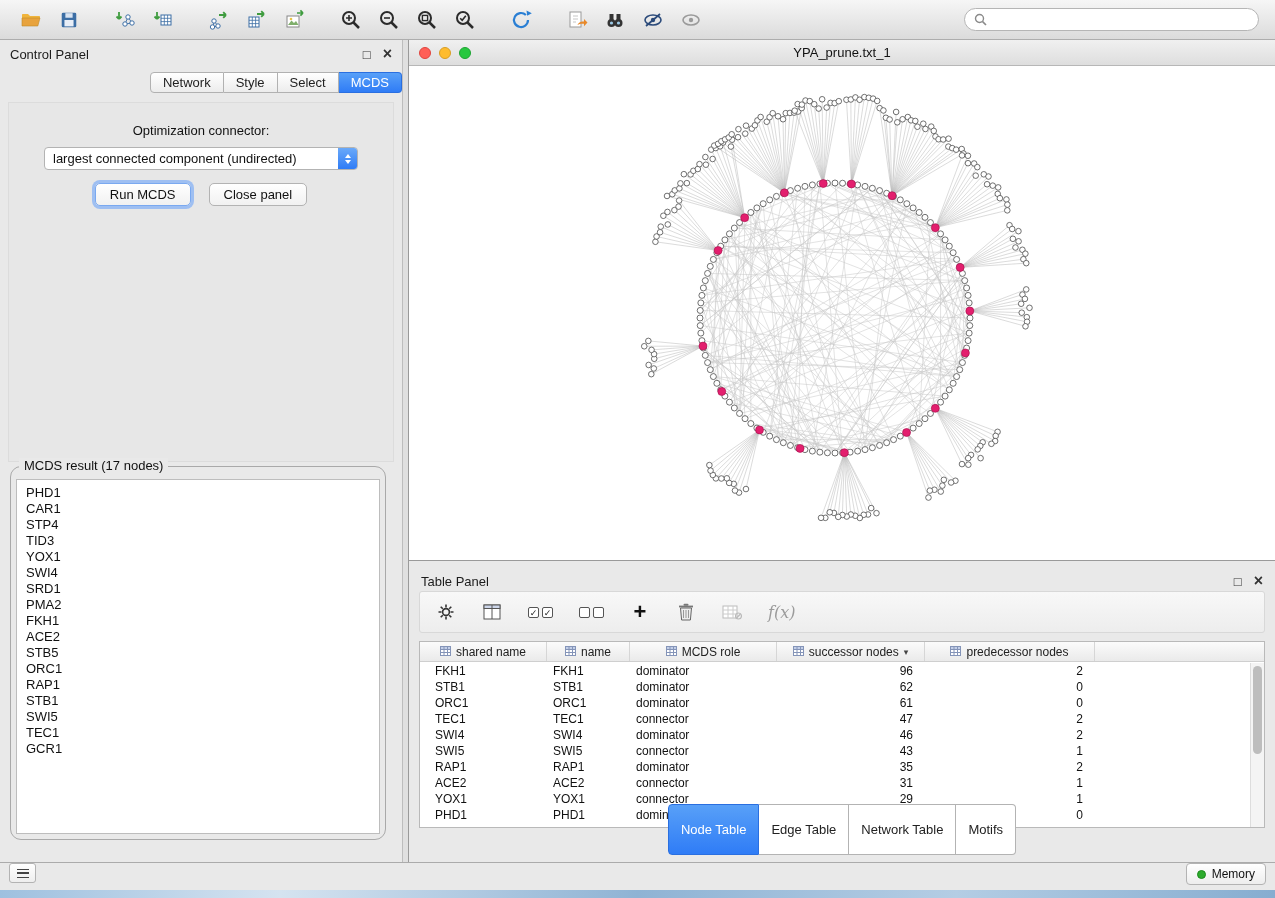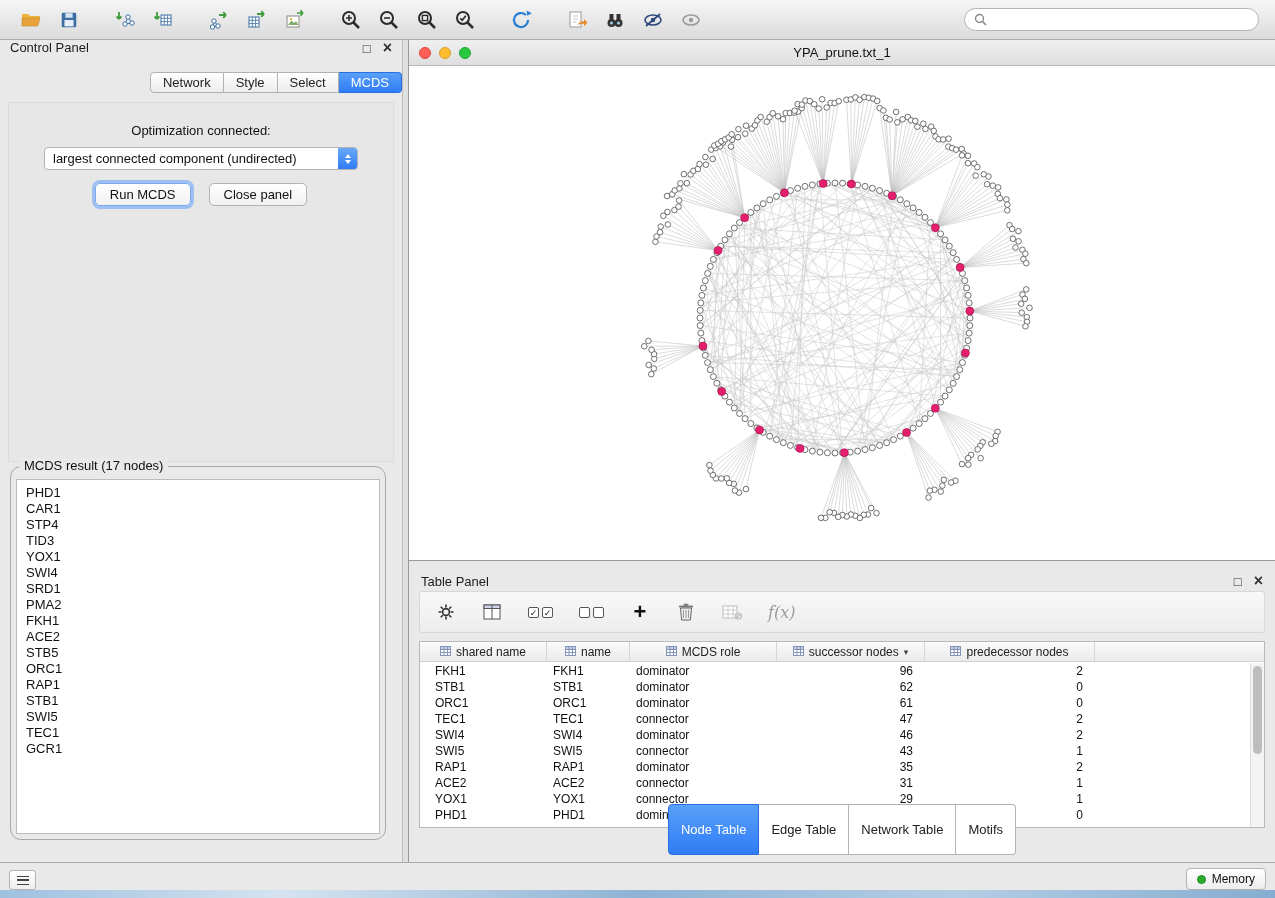--- a/index.html
+++ b/index.html
@@ -9,21 +9,21 @@
 
 
 .toolbar{position:absolute;top:0;left:0;right:0;height:40px;background:linear-gradient(#f6f6f6,#dbdbdb);border-bottom:1px solid #adadad;display:flex;align-items:center;padding:0 12px}
 .grp{display:flex;margin-right:18px}
 .tbi{width:38px;height:32px;display:flex;align-items:center;justify-content:center;border-radius:4px}
 .search{margin-left:auto;width:295px;height:23px;background:#fff;border:1px solid #b5b5b5;border-radius:12px;display:flex;align-items:center;padding:0 9px;gap:6px;margin-right:4px}
 .search input{border:none;outline:none;flex:1;font-size:12px;background:transparent;font-family:inherit}
 
 
 .control-panel{position:absolute;left:0;top:40px;width:402px;bottom:36px;background:#e9e9e9}
-.ph{height:28px;display:flex;align-items:flex-start;padding:0 10px}
+.ph{height:28px;display:flex;align-items:center;padding:0 10px}
 .ph-title{font-size:13px;color:#1c1c1c}
 .wc{margin-left:auto;display:flex;gap:12px;align-items:center}
 .wc-btn{font-size:13px;color:#333;line-height:1}
 .wc-btn.x{font-weight:700;font-size:16px}
 .cp-tabs{display:flex;justify-content:flex-end;margin-top:4px}
 .cp-tab{font-size:13px;padding:2px 12px;background:linear-gradient(#fff,#ececec);border:1px solid #b1b1b1;border-left:none;color:#222}
 .cp-tab:first-child{border-left:1px solid #b1b1b1;border-radius:4px 0 0 4px}
 .cp-tab:last-child{border-radius:0 4px 4px 0}
 .cp-tab.active{background:linear-gradient(#58a0f8,#2f7cf6);color:#fff;border-color:#2a6fe0}
 .cp-inner{position:absolute;left:8px;right:8px;top:62px;height:360px;border:1px solid #dcdcdc;background:#e7e7e7}
@@ -79,21 +79,21 @@
 .td.num{text-align:right;padding-right:12px}
 .tbl-scroll{position:absolute;top:21px;right:0;bottom:0;width:14px;background:#f4f4f4;border-left:1px solid #ddd}
 .thumb{position:absolute;top:3px;left:2px;width:9px;height:88px;background:#bdbdbd;border-radius:5px}
 .bt-tabs{position:absolute;left:0;right:0;bottom:7px;display:flex;justify-content:center}
 .bt-tab{font-size:13px;padding:17px 12px;background:#fff;border:1px solid #b3b3b3;border-left:none;color:#222}
 .bt-tab:first-child{border-left:1px solid #b3b3b3;border-radius:4px 0 0 4px}
 .bt-tab:last-child{border-radius:0 4px 4px 0}
 .bt-tab.active{background:linear-gradient(#58a0f8,#2f7cf6);color:#fff;border-color:#2a6fe0}
 
 
-.status-bar{position:absolute;left:0;right:0;bottom:8px;height:28px;background:#e9e9e9;border-top:1px solid #ababab;display:flex;align-items:flex-end;padding:0 9px}
+.status-bar{position:absolute;left:0;right:0;bottom:8px;height:28px;background:#e9e9e9;border-top:1px solid #ababab;display:flex;align-items:flex-start;padding:0 9px}
 .menu-btn{width:27px;height:20px;border:1px solid #b3b3b3;border-radius:3px;background:linear-gradient(#fff,#eee);display:flex;align-items:center;justify-content:center}
 .menu-glyph{width:12px;height:9px;border-top:1.5px solid #444;border-bottom:1.5px solid #444;position:relative}
 .menu-glyph::after{content:"";position:absolute;left:0;right:0;top:2.8px;height:1.5px;background:#444}
 .mem-btn{margin-left:auto;height:22px;display:flex;align-items:center;gap:6px;padding:0 10px;background:linear-gradient(#fff,#ededed);border:1px solid #b3b3b3;border-radius:4px;font-size:12px;color:#111}
 .mem-dot{width:9px;height:9px;border-radius:50%;background:#2dab2d;border:1px solid #1d8a1d}
 .desktop-strip{position:absolute;left:0;right:0;bottom:0;height:8px;background:linear-gradient(90deg,#9ec0df,#d5e3f0 22%,#8fb3d4 50%,#b4cde4 75%,#86add0)}
 </style>
 </head>
 <body>
 
@@ -246,21 +246,21 @@
         <span class="wc-btn x">×</span>
       </span>
     </div>
     <div class="cp-tabs" id="cp-tabs">
         <div class="cp-tab">Network</div>
         <div class="cp-tab">Style</div>
         <div class="cp-tab">Select</div>
         <div class="cp-tab active">MCDS</div>
       </div>
     <div class="cp-inner">
-      <div class="opt-label">Optimization connected:</div>
+      <div class="opt-label">Optimization connector:</div>
       <div class="dropdown">
         <span class="dd-text">largest connected component (undirected)</span>
         <span class="dd-step">
             <i class="up"></i>
             <i class="dn"></i>
           </span>
       </div>
       <div class="btn-row">
         <button class="mac-btn focus">Run MCDS</button>
         <button class="mac-btn">Close panel</button>

